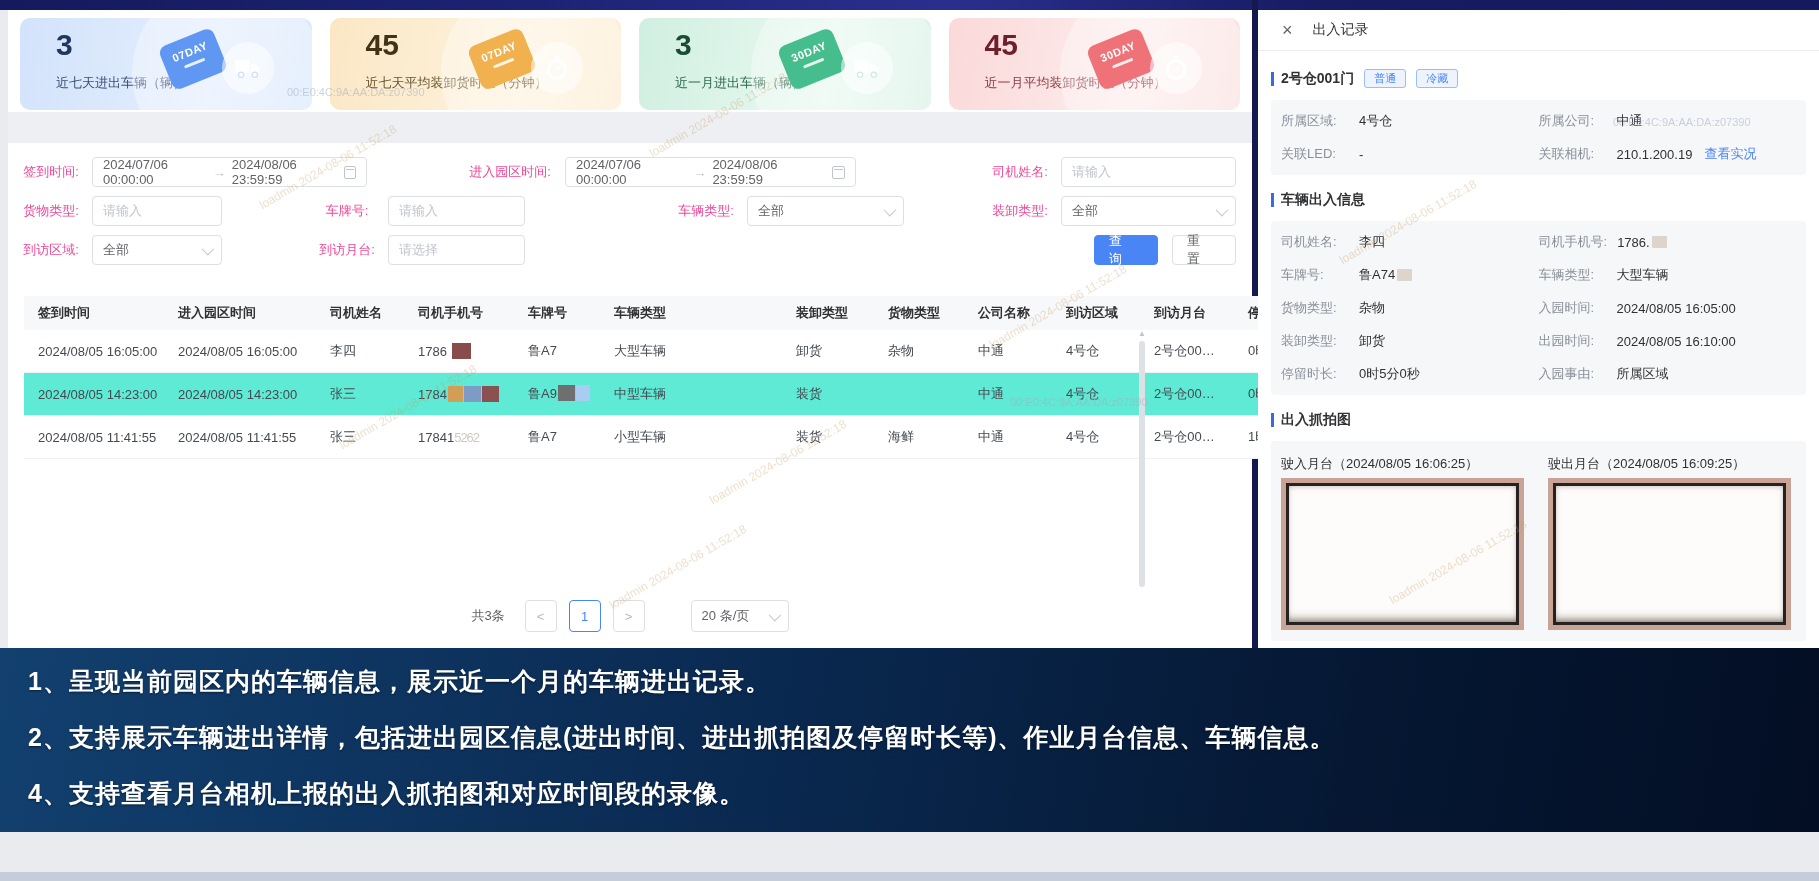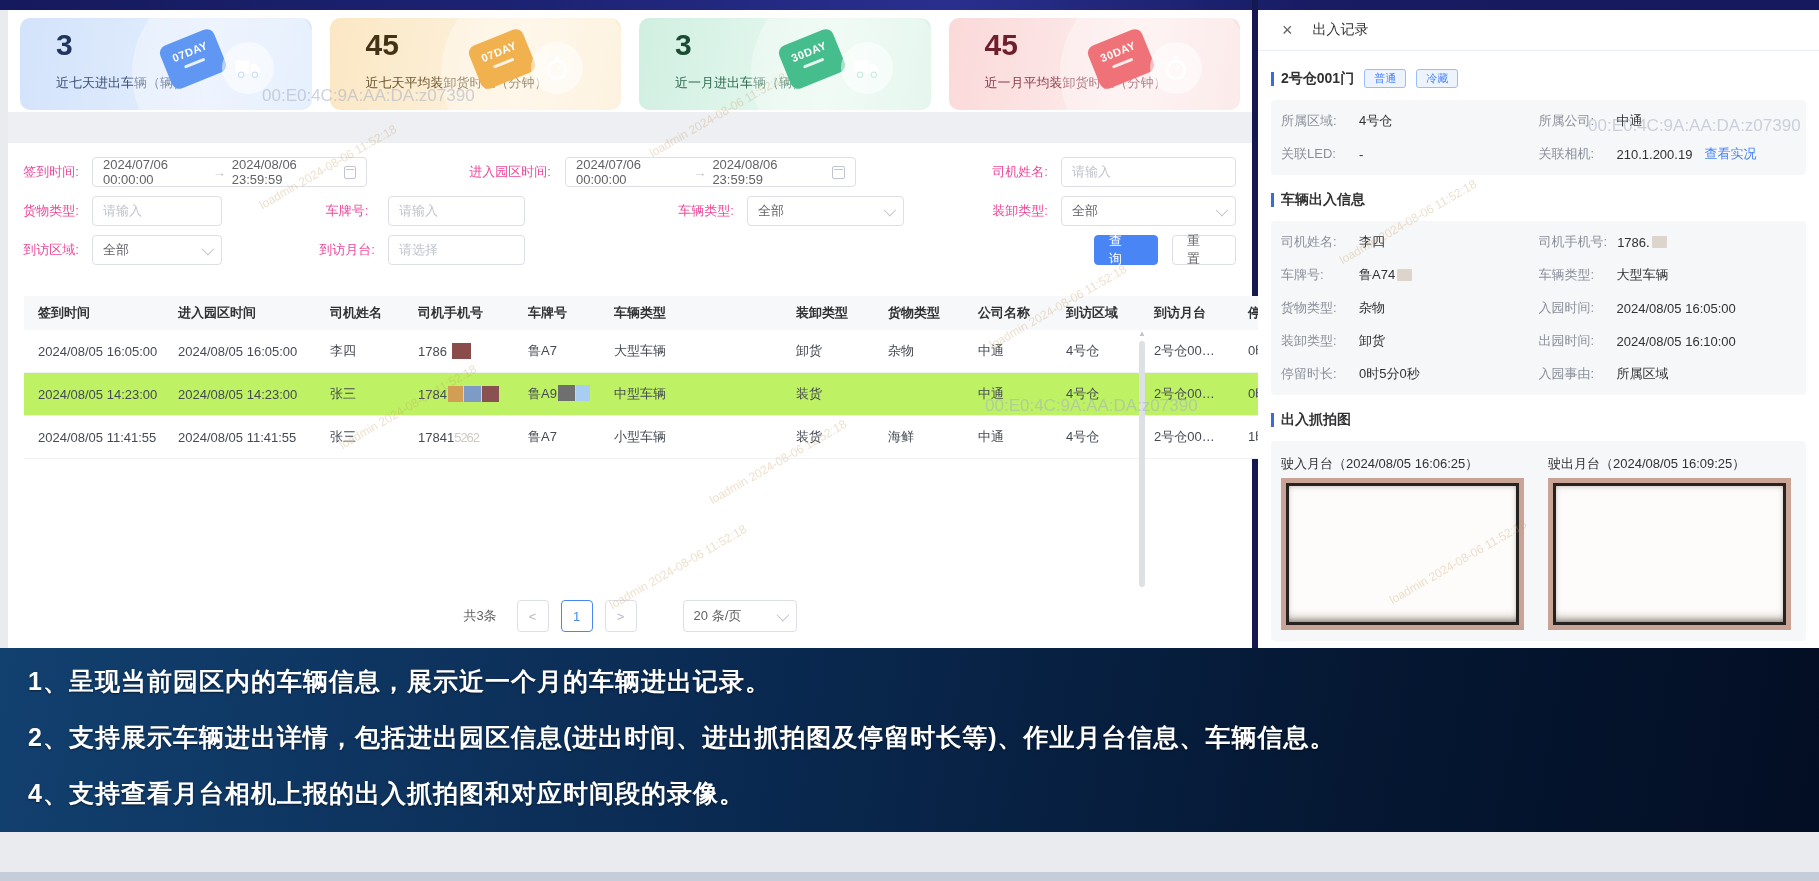--- a/index.html
+++ b/index.html
@@ -61,36 +61,36 @@
   .btn-primary{background:#4a85f6;color:#fff;border:1px solid #4a85f6;width:64px;}
   .btn-plain{background:#fff;color:#606266;border:1px solid #dcdfe6;width:64px;margin-left:14px;}
 
   
   .table-wrap{position:absolute;left:16px;top:286px;width:1120px;}
   table.records{border-collapse:collapse;table-layout:fixed;width:1112px;font-size:13px;}
   table.records th{background:#f7f8fa;color:#303133;font-weight:bold;text-align:left;height:34px;
     padding:0 8px 0 14px;white-space:nowrap;overflow:hidden;}
   table.records td{height:42px;color:#454a52;border-bottom:1px solid #f0f1f4;padding:0 8px 0 14px;
     white-space:nowrap;overflow:hidden;background:#fff;}
-  table.records tbody tr:nth-child(2) td{background:#bef264;}
+  table.records tbody tr:nth-child(2) td{background:#5eead4;}
   .redact{display:inline-block;height:16px;vertical-align:-3px;margin-left:1px;}
   .faint-text{color:#cfc9c2;letter-spacing:-1px;margin-top:16px;}
   .op-icon{display:inline-block;width:16px;height:16px;cursor:pointer;}
   .tbl-scrollbar{position:absolute;left:1130px;top:320px;width:8px;height:268px;}
   .tbl-scrollbar .up{color:#c0c4cc;font-size:8px;line-height:8px;text-align:center;}
   .tbl-scrollbar .thumb{width:6px;height:246px;margin:3px auto 0;background:#dde0e5;border-radius:3px;}
 
   
   .pagination{position:absolute;left:0;top:590px;width:100%;display:flex;justify-content:center;
     align-items:center;font-size:13px;color:#606266;}
   .pg-total{margin-right:14px;}
   .pg-btn{width:32px;height:32px;border:1px solid #dcdfe6;border-radius:4px;background:#fff;color:#b4bac4;
     display:flex;align-items:center;justify-content:center;margin:0 6px;cursor:pointer;box-sizing:border-box;}
   .pg-btn.active{border-color:#4a85f6;color:#4a85f6;}
-  .pg-size{width:114px;height:32px;border:1px solid #dcdfe6;border-radius:4px;background:#fff;display:flex;
+  .pg-size{width:98px;height:32px;border:1px solid #dcdfe6;border-radius:4px;background:#fff;display:flex;
     align-items:center;padding:0 10px;box-sizing:border-box;margin-left:40px;cursor:pointer;}
 
   
   .panel{position:absolute;left:1258px;top:10px;width:561px;height:638px;background:#fff;box-sizing:border-box;}
   .panel-header{height:40px;border-bottom:1px solid #ebeef5;display:flex;align-items:center;padding:0 0 0 24px;}
   .close-x{font-size:18px;color:#606266;cursor:pointer;line-height:18px;}
   .panel-title{font-size:14px;color:#303133;margin-left:20px;}
   .panel-body{padding:18px 13px 0 13px;}
   .sec-title{display:flex;align-items:center;margin:0 0 12px 0;}
   .sec-bar{width:3px;height:14px;background:#3a6bd8;margin-right:7px;}
@@ -115,21 +115,21 @@
   .bottom-section{position:absolute;left:0;top:648px;width:1819px;height:184px;
     background:linear-gradient(100deg,#12406f 0%,#0a2a52 40%,#051732 75%,#030e24 100%);
     display:flex;flex-direction:column;justify-content:flex-start;padding:16px 0 0 28px;box-sizing:border-box;}
   .note{color:#ffffff;font-size:25px;font-weight:bold;line-height:34px;margin-bottom:22px;
     text-shadow:0 1px 2px rgba(0,0,0,.5);letter-spacing:1px;}
   .bottom-strip{position:absolute;left:0;top:872px;width:1819px;height:9px;background:#c6cdda;}
 
   
   .wm{position:absolute;font-size:12px;color:rgba(200,156,92,.32);transform:rotate(-30deg);
     white-space:nowrap;pointer-events:none;}
-  .wm-mac{position:absolute;font-size:17px;color:rgba(165,175,195,.55);white-space:nowrap;pointer-events:none;}
+  .wm-mac{position:absolute;font-size:11px;color:rgba(165,175,195,.55);white-space:nowrap;pointer-events:none;margin-left:25px;}
 </style>
 </head>
 <body>
 
 <div class="page">
   <div class="topbar"></div>
   <div class="v-divider"></div>
 
   <div class="main-left">
     <div class="cards-row">

